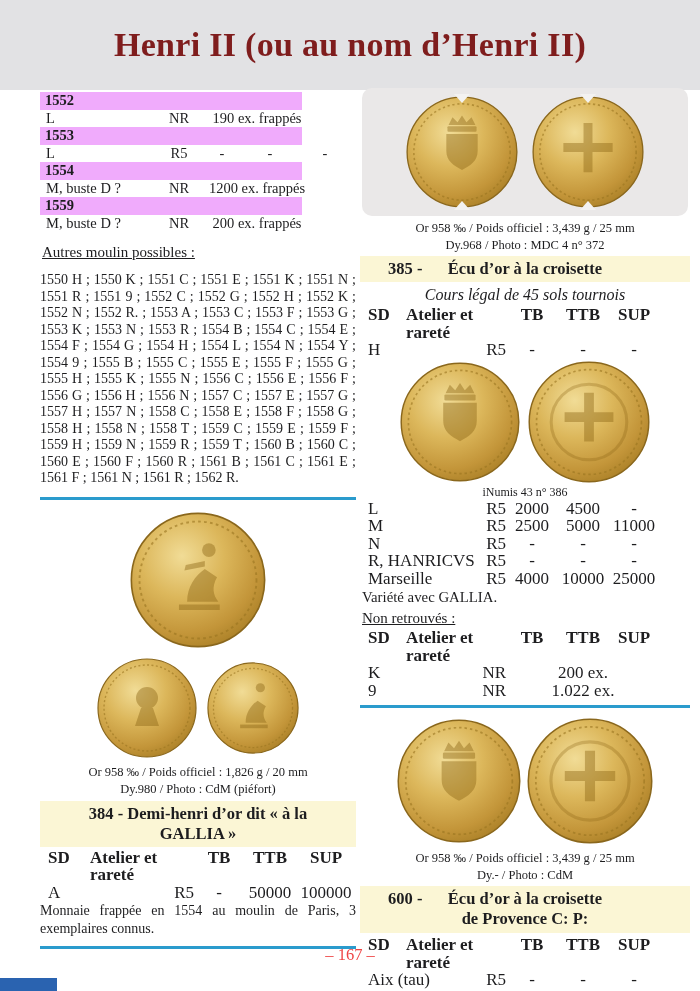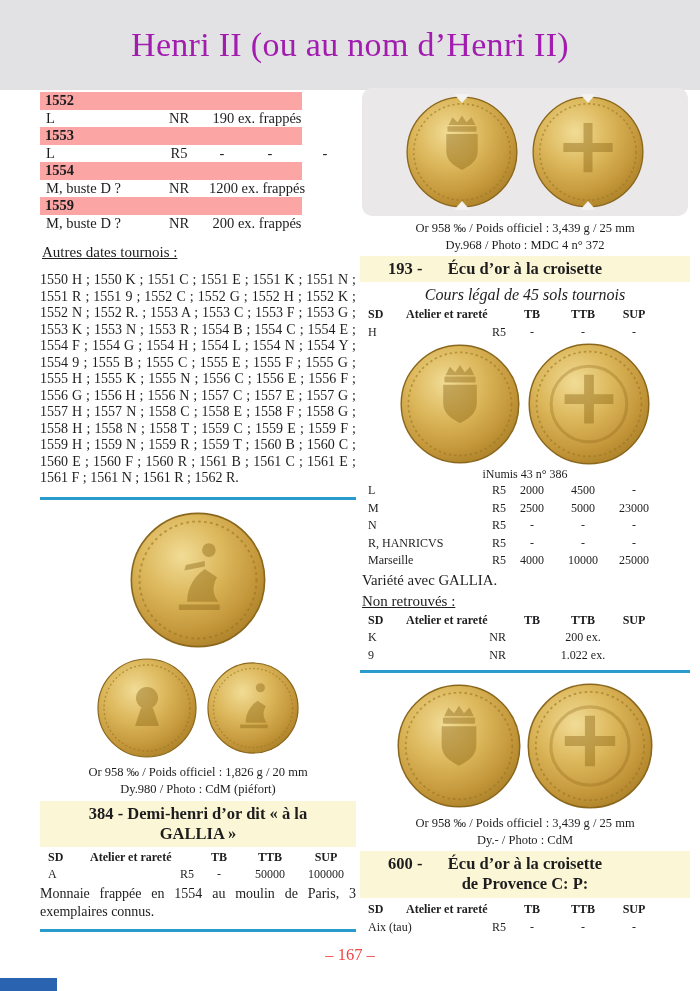--- a/index.html
+++ b/index.html
@@ -6,30 +6,30 @@
   html,body { background:#ffffff; }
   .page {
     position: relative; width: 700px; height: 991px; background: #ffffff;
     font-family: "Liberation Serif", "DejaVu Serif", serif; color: #1d1d1f;
     overflow: hidden;
   }
   .header-band {
     position: absolute; left:0; top:0; width:700px; height:90px;
     background:#e2e2e4; display:flex; align-items:center; justify-content:center;
   }
-  .page-title { font-size:34px; font-weight:400; color:#a21caf; letter-spacing:.3px; }
+  .page-title { font-size:34px; font-weight:700; color:#7f1d1d; letter-spacing:.3px; }
 
   .col { position:absolute; }
   .col-left  { left:40px;  top:92px; width:316px; }
   .col-right { left:360px; top:88px; width:330px; }
 
   
   .mintage { font-size:14.5px; }
   .m-row { display:grid; grid-template-columns:120px 38px 48px 48px 1fr; line-height:17.5px; }
-  .m-year { background:#fca5a5; font-weight:700; width:262px; padding-left:5px; line-height:17.5px; }
+  .m-year { background:#f0abfc; font-weight:700; width:262px; padding-left:5px; line-height:17.5px; }
   .m-at { padding-left:6px; }
   .m-ra { text-align:center; }
   .m-dash { text-align:center; }
   .m-note { grid-column:3/6; text-align:center; padding-right:40px; white-space:nowrap; }
 
   .sub-heading { font-size:15px; text-decoration:underline; margin:12px 0 0 2px; }
   .dates { margin-top:11px; font-size:14px; line-height:16.5px; text-align:justify; }
 
   .divider { height:3px; background:#2a9bcd; }
 
@@ -53,21 +53,21 @@
   
   .band { background:#fbf6d5; font-weight:700; font-size:16.5px; }
   .band-center { text-align:center; padding:3px 15px; }
   .band-grid { display:grid; grid-template-columns:86px 1fr 86px; padding:3px 0 0 0; }
   .band-num { padding-left:28px; }
   .band-title { text-align:center; }
   .band-line2 { text-align:center; padding:0 0 4px 0; }
   .subtitle { text-align:center; font-style:italic; font-size:16px; margin:4px 0 2px; }
 
   
-  .ptable { font-size:12px; }
+  .ptable { font-size:17px; }
   .pt-right { padding-right:30px; }
   .pt-row { display:grid; line-height:17.5px; }
   .pt-left .pt-row  { grid-template-columns:40px 1fr 46px 50px 52px 60px; }
   .pt-right .pt-row { grid-template-columns:36px 1fr 48px 52px 50px 52px; }
   .pth { font-weight:700; }
   .c-sd { padding-left:8px; }
   .h-at { grid-column:2/4; padding-left:10px; }
   .c-name { grid-column:1/3; padding-left:8px; white-space:nowrap; }
   .c-ra { text-align:right; }
   .c-val { text-align:center; }
@@ -123,21 +123,21 @@
         <span class="m-note">1200 ex. frappés</span>
       </div>
       <div class="m-year"><span>1559</span></div>
       <div class="m-row">
         <span class="m-at">M, buste D ?</span>
         <span class="m-ra">NR</span>
         <span class="m-note">200 ex. frappés</span>
       </div>
     </div>
 
-    <div class="sub-heading">Autres dates tournois :</div>
+    <div class="sub-heading">Autres moulin possibles :</div>
     <div class="dates">1550 H ; 1550 K ; 1551 C ; 1551 E ; 1551 K ; 1551 N ; 1551 R ; 1551 9 ; 1552 C ; 1552 G ; 1552 H ; 1552 K ; 1552 N ; 1552 R. ; 1553 A ; 1553 C ; 1553 F ; 1553 G ; 1553 K ; 1553 N ; 1553 R ; 1554 B ; 1554 C ; 1554 E ; 1554 F ; 1554 G ; 1554 H ; 1554 L ; 1554 N ; 1554 Y ; 1554 9 ; 1555 B ; 1555 C ; 1555 E ; 1555 F ; 1555 G ; 1555 H ; 1555 K ; 1555 N ; 1556 C ; 1556 E ; 1556 F ; 1556 G ; 1556 H ; 1556 N ; 1557 C ; 1557 E ; 1557 G ; 1557 H ; 1557 N ; 1558 C ; 1558 E ; 1558 F ; 1558 G ; 1558 H ; 1558 N ; 1558 T ; 1559 C ; 1559 E ; 1559 F ; 1559 H ; 1559 N ; 1559 R ; 1559 T ; 1560 B ; 1560 C ; 1560 E ; 1560 F ; 1560 R ; 1561 B ; 1561 C ; 1561 E ; 1561 F ; 1561 N ; 1561 R ; 1562 R.</div>
 
     <div class="divider" style="margin-top:10px"></div>
 
     <div class="coins-row" style="margin-top:12px">
       <div class="coin" style="width:136px;height:136px">
         <svg viewBox="0 0 100 100">
           <circle cx="50" cy="50" r="49" fill="url(#goldg)" stroke="#8a671c" stroke-width="1.2"></circle>
           <circle cx="50" cy="50" r="43" fill="none" stroke="#9a741f" stroke-width="1.4" stroke-dasharray="2 2.4" opacity="0.6"></circle>
           <g fill="#8a6414" opacity="0.42">
@@ -231,21 +231,21 @@
         </svg>
       </div>
     </div>
 
     <div class="caption" style="margin-top:4px">
       <div>Or 958 ‰ / Poids officiel : 3,439 g / 25 mm</div>
       <div>Dy.968 / Photo : MDC 4 n° 372</div>
     </div>
 
     <div class="band band-grid" style="margin-top:2px;padding-bottom:3px">
-      <span class="band-num">193 -</span>
+      <span class="band-num">385 -</span>
       <span class="band-title">Écu d’or à la croisette</span>
       <span></span>
     </div>
 
     <div class="subtitle">Cours légal de 45 sols tournois</div>
 
     <div class="ptable pt-right">
       <div class="pt-row pth">
         <span class="c-sd">SD</span>
         <span class="h-at">Atelier et rareté</span>
@@ -294,21 +294,21 @@
         <span class="c-ra">R5</span>
         <span class="c-val">2000</span>
         <span class="c-val">4500</span>
         <span class="c-val">-</span>
       </div>
       <div class="pt-row">
         <span class="c-name">M</span>
         <span class="c-ra">R5</span>
         <span class="c-val">2500</span>
         <span class="c-val">5000</span>
-        <span class="c-val">23000</span>
+        <span class="c-val">11000</span>
       </div>
       <div class="pt-row">
         <span class="c-name">N</span>
         <span class="c-ra">R5</span>
         <span class="c-val">-</span>
         <span class="c-val">-</span>
         <span class="c-val">-</span>
       </div>
       <div class="pt-row">
         <span class="c-name">R, HANRICVS</span>

